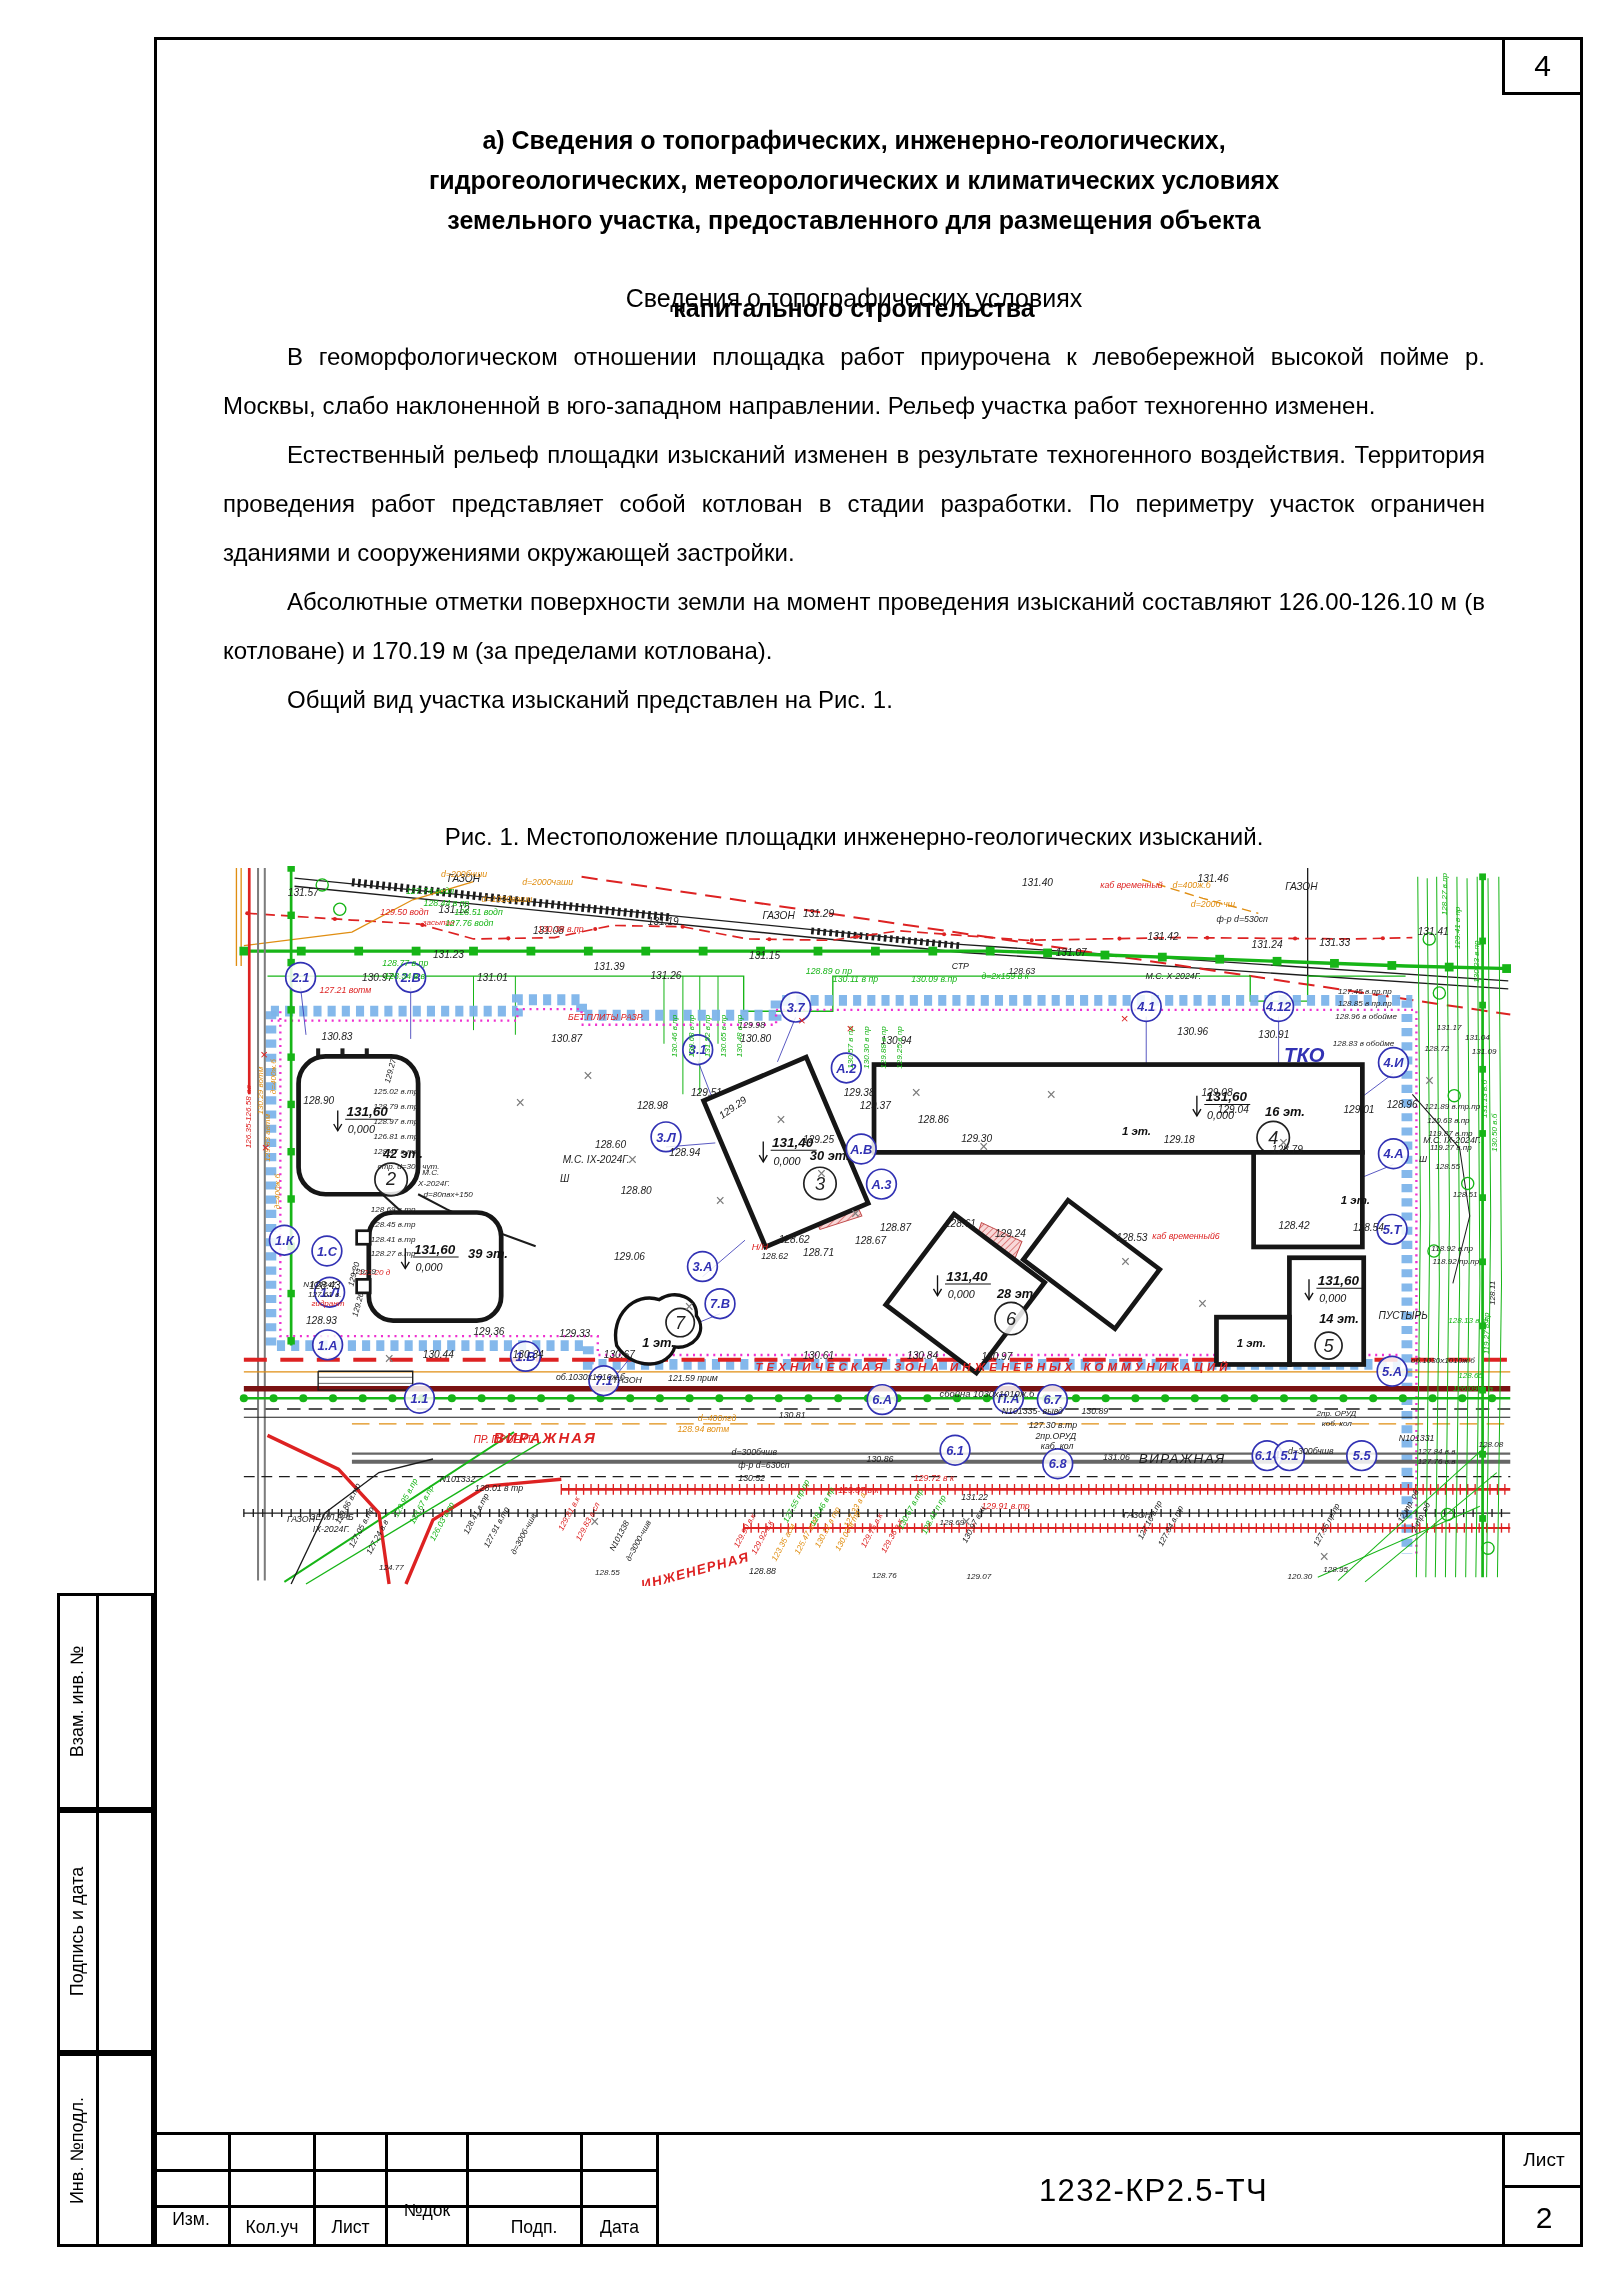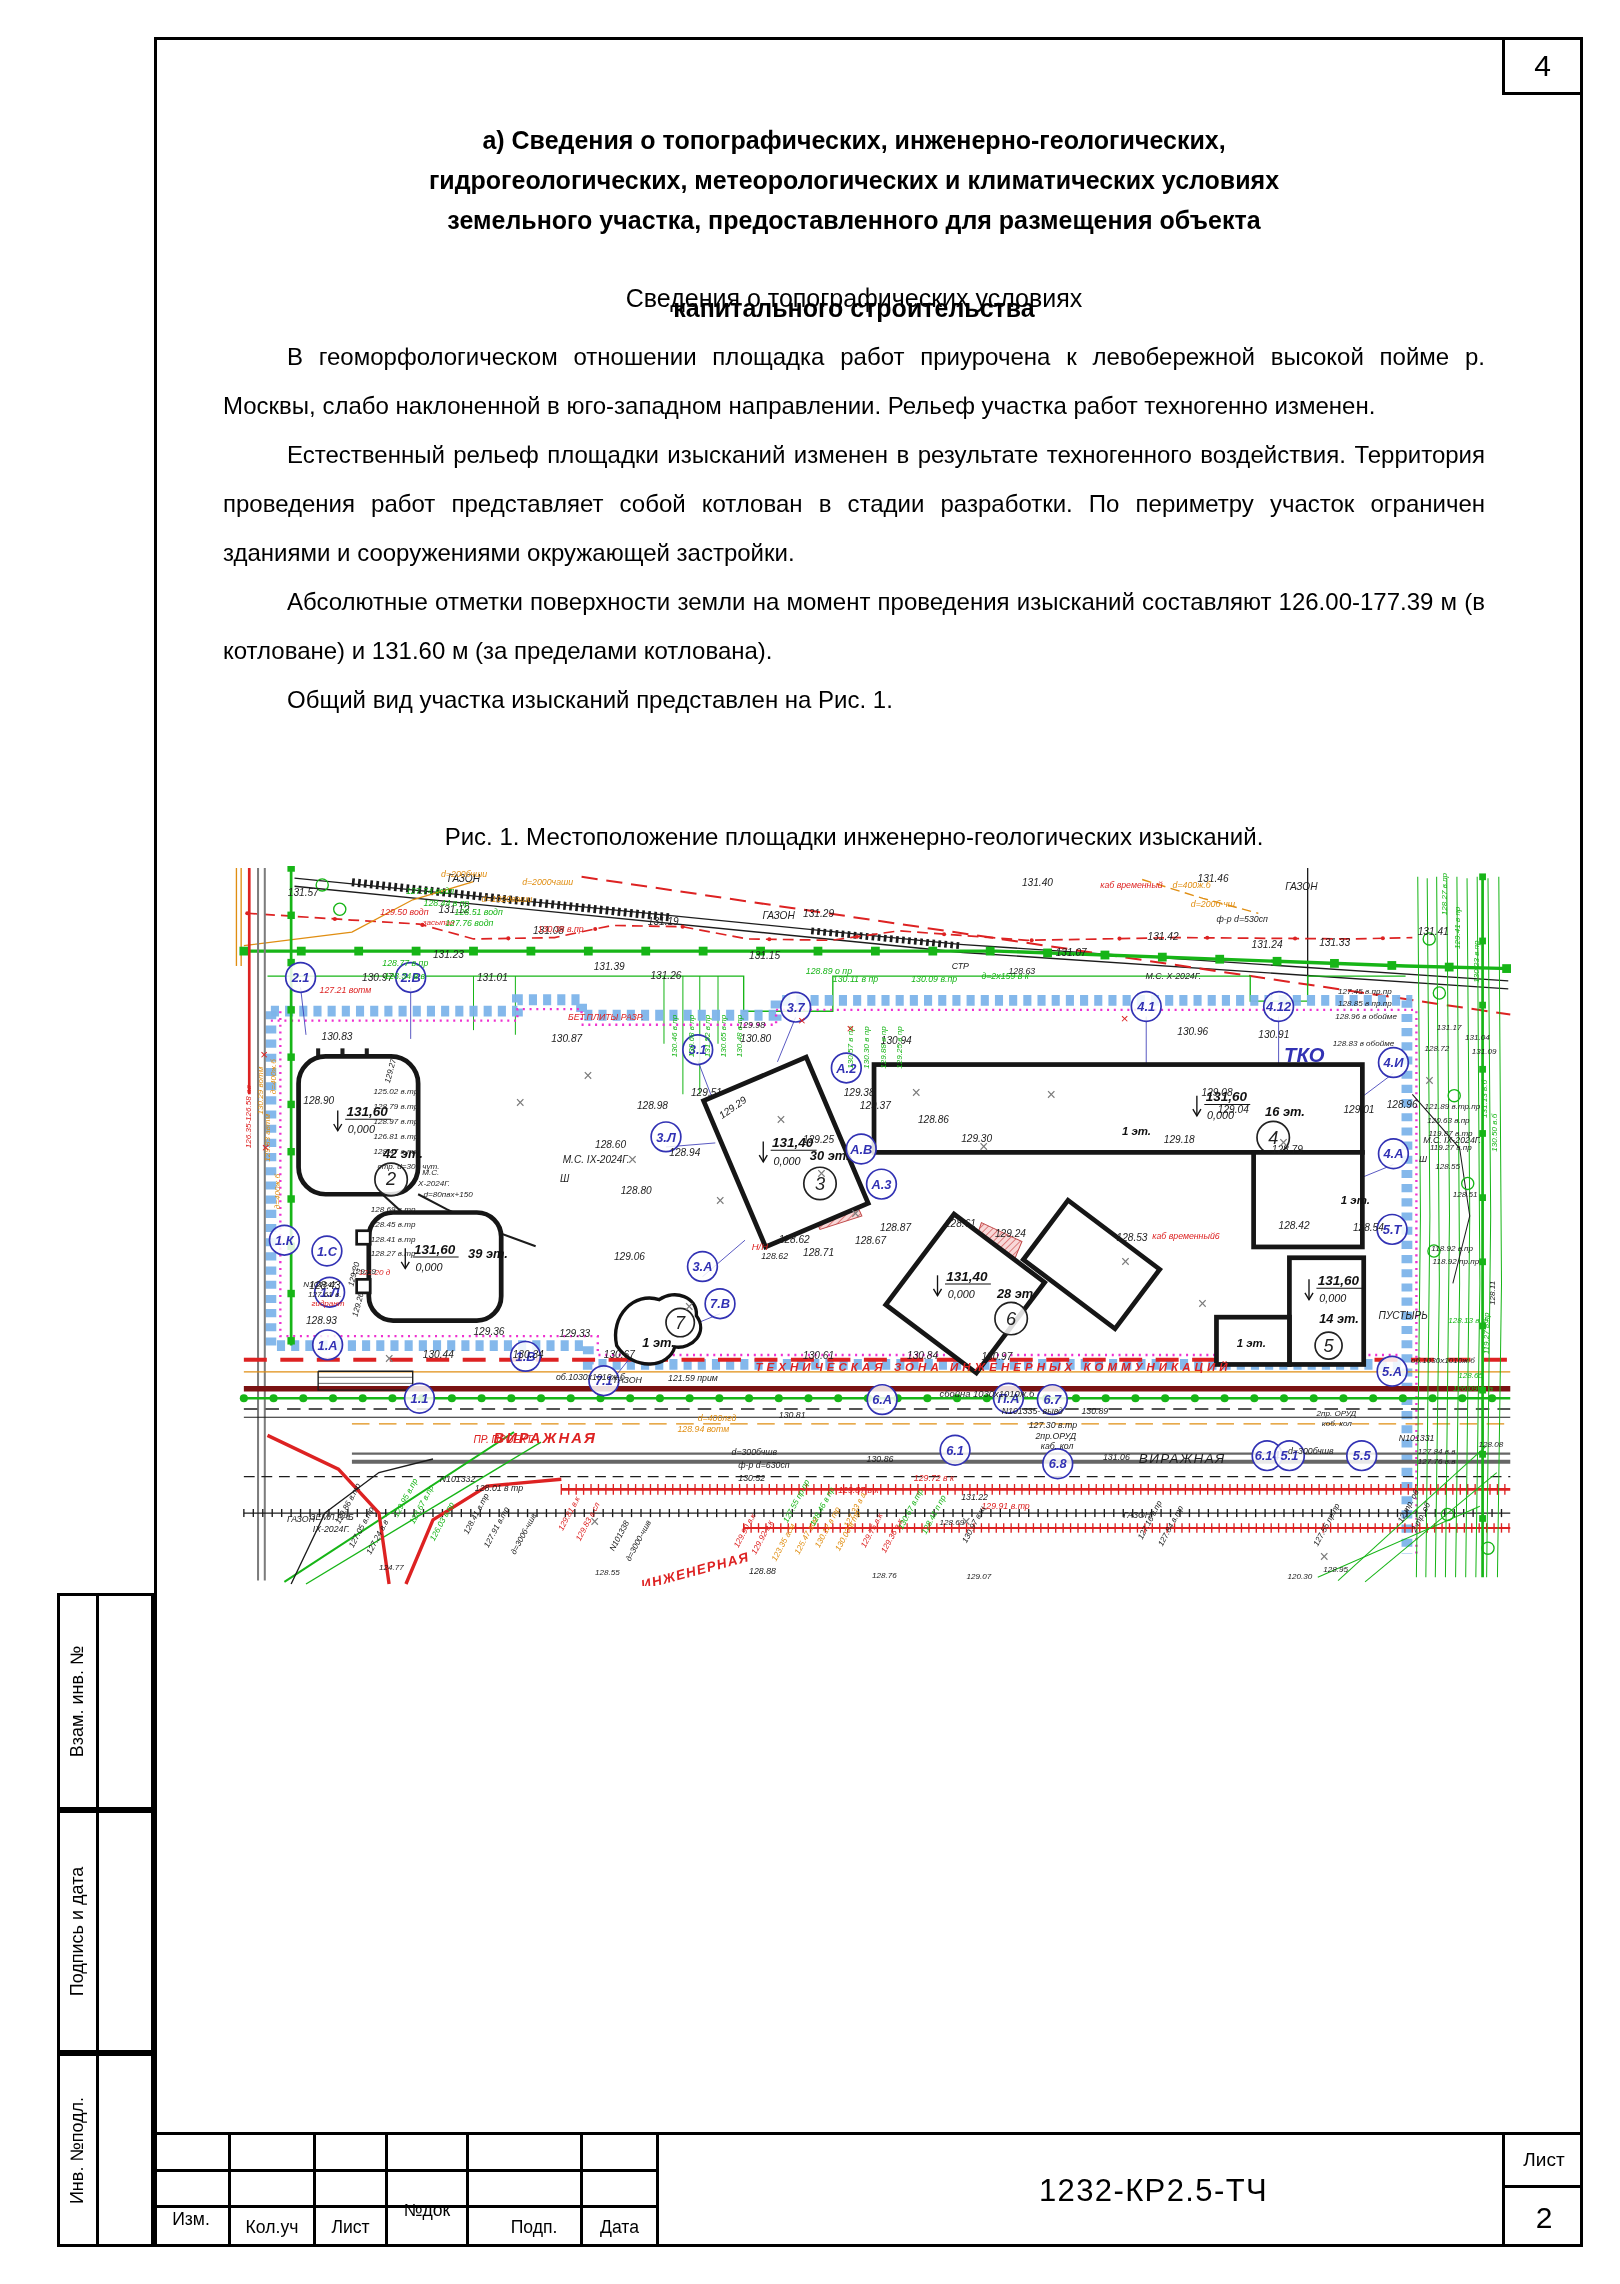--- a/index.html
+++ b/index.html
@@ -47,21 +47,21 @@
 
   <div class="abs head" style="top:120px;">а) Сведения о топографических, инженерно-геологических,</div>
   <div class="abs head" style="top:160px;">гидрогеологических, метеорологических и климатических условиях</div>
   <div class="abs head" style="top:200px;">земельного участка, предоставленного для размещения объекта</div>
   <div class="abs head" style="top:240px;margin-top:48px;">капитального строительства</div>
   <div class="abs subhead" style="top:284px;">Сведения о топографических условиях</div>
 
   <div class="abs bodytext">
     <p>В геоморфологическом отношении площадка работ приурочена к левобережной высокой пойме р. Москвы, слабо наклоненной в юго-западном направлении. Рельеф участка работ техногенно изменен.</p>
     <p>Естественный рельеф площадки изысканий изменен в результате техногенного воздействия. Территория проведения работ представляет собой котлован в стадии разработки. По периметру участок ограничен зданиями и сооружениями окружающей застройки.</p>
-    <p>Абсолютные отметки поверхности земли на момент проведения изысканий составляют 126.00-177.39 м (в котловане) и 131.60 м (за пределами котлована).</p>
+    <p>Абсолютные отметки поверхности земли на момент проведения изысканий составляют 126.00-126.10 м (в котловане) и 170.19 м (за пределами котлована).</p>
     <p>Общий вид участка изысканий представлен на Рис. 1.</p>
   </div>
 
   <div class="abs caption">Рис. 1. Местоположение площадки инженерно-геологических изысканий.</div>
 
   <div class="abs figure-map">
     <svg id="svgmap" width="1284" height="720" viewBox="340 1282 1900 1066">
         <defs>
           <pattern id="rh" width="7" height="7" patternUnits="userSpaceOnUse" patternTransform="rotate(45)">
             <rect width="7" height="7" fill="#f8d8d8"></rect>

